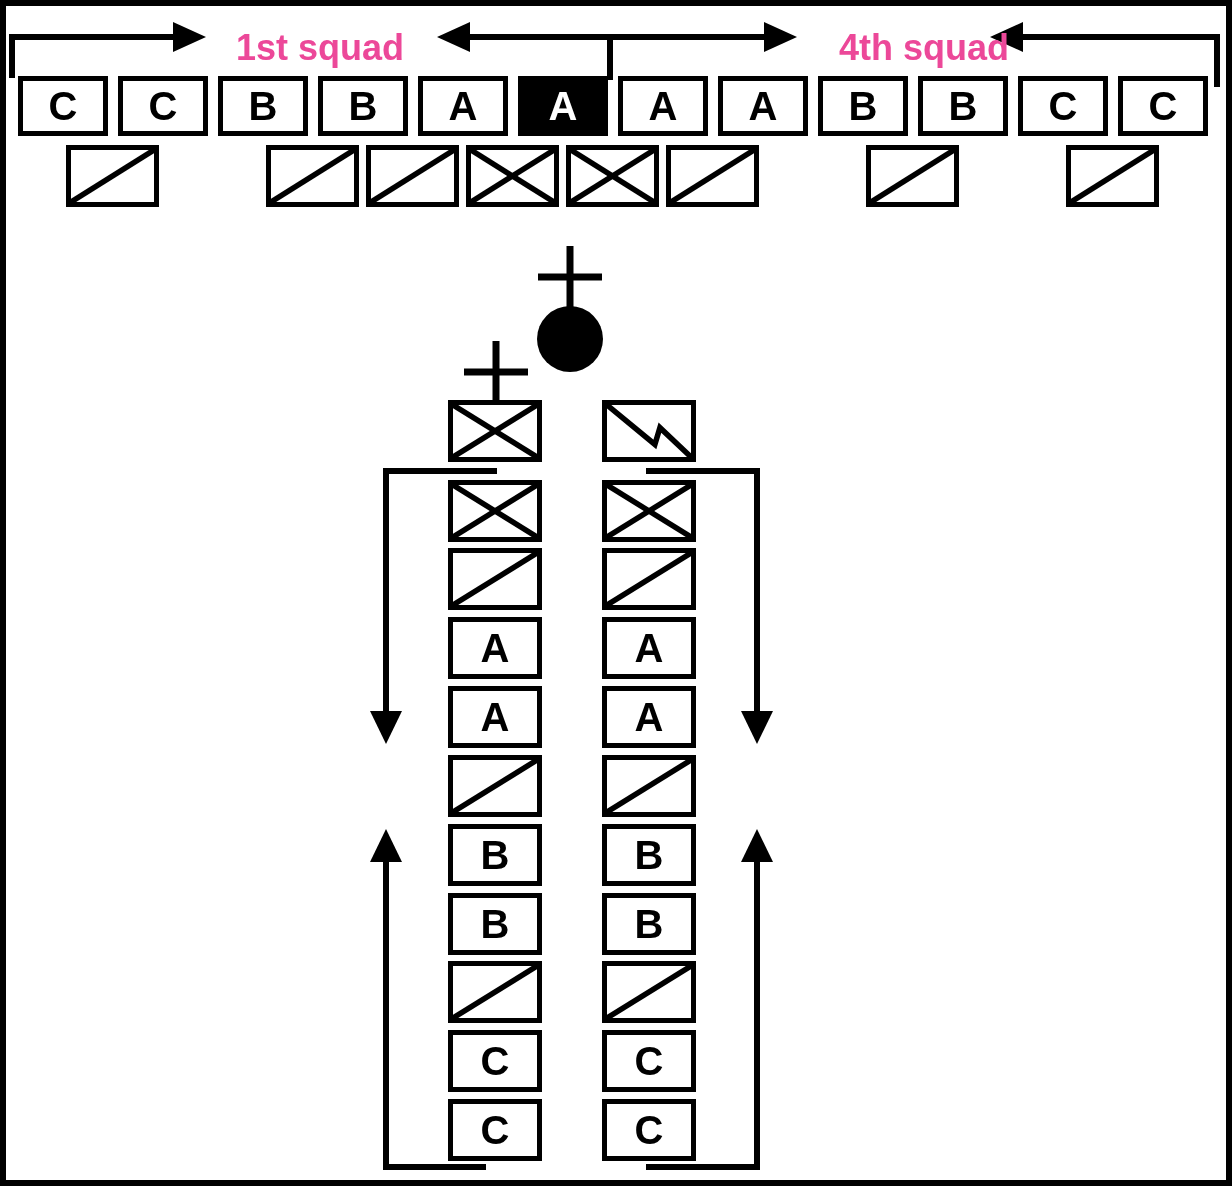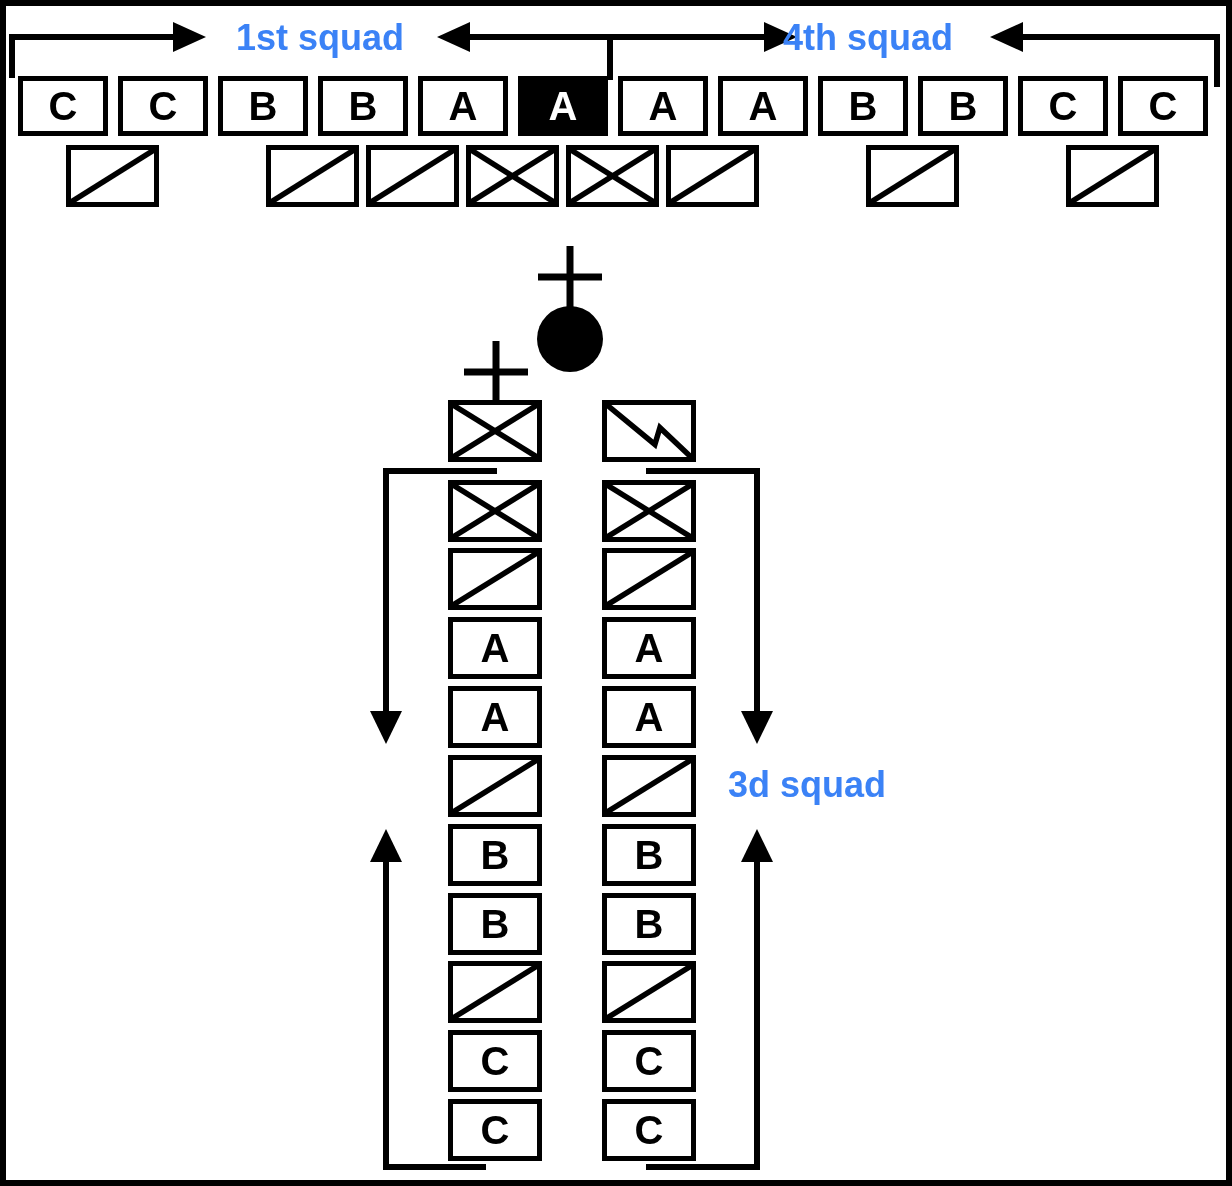--- a/index.html
+++ b/index.html
@@ -11,22 +11,22 @@
     position:absolute; inset:0; border:6px solid #000; box-sizing:border-box;
     pointer-events:none;
   }
   .overlay { position:absolute; left:0; top:0; width:1232px; height:1186px; }
   .overlay path, .overlay line { fill:none; stroke:#000; stroke-width:6; }
   .overlay .thick { stroke-width:7; }
   .overlay polygon { fill:#000; stroke:none; }
   .overlay circle { fill:#000; }
 
   .lbl {
-    position:absolute; font-size:36px; font-weight:bold; color:#3b82f6;
-    text-align:center; white-space:nowrap; height:44px; line-height:44px;
+    position:absolute; font-size:36px; font-weight:bold; color:#ec4899;
+    text-align:center; white-space:nowrap; height:44px; line-height:44px;margin-top:10px;
   }
 
   .u, .t, .c {
     position:absolute; box-sizing:border-box; border:5px solid #000;
     background:#fff; display:flex; align-items:center; justify-content:center;
   }
   .u { top:76px;  width:90px; height:60px; }
   .t { top:145px; width:93px; height:62px; }
   .c { width:94px; height:62px; }
   .u.filled { background:#000; }
@@ -79,21 +79,21 @@
       <path d="M 646 471 L 757 471 L 757 713"></path>
       <polygon points="741,711 773,711 757,744"></polygon>
     </g>
     <g>
       <polygon points="741,862 773,862 757,829"></polygon>
       <path d="M 757 860 L 757 1167 L 646 1167"></path>
     </g>
   </svg>
 
   <div class="lbl" style="left:200px; top:16px; width:240px">1st squad</div>
-  <div class="lbl" style="left:768px; top:16px; width:200px">4th squad</div>
+  <div class="lbl" style="left:824px; top:16px; width:200px">4th squad</div>
 
   <div class="u" style="left:18px">
       <span class="ul">C</span>
     </div>
   <div class="u" style="left:118px">
       <span class="ul">C</span>
     </div>
   <div class="u" style="left:218px">
       <span class="ul">B</span>
     </div>
@@ -161,21 +161,20 @@
       <svg class="symsvg" viewBox="0 0 100 62" preserveAspectRatio="none">
         <line class="sym" x1="0" y1="62" x2="100" y2="0"></line>
       </svg>
     </div>
   <div class="t" style="left:1066px">
       <svg class="symsvg" viewBox="0 0 100 62" preserveAspectRatio="none">
         <line class="sym" x1="0" y1="62" x2="100" y2="0"></line>
       </svg>
     </div>
 
-  <div class="lbl" style="left:719px; top:763px; width:176px">3d squad</div>
 
   <div class="c" style="left:448px; top:400px">
       <svg class="symsvg" viewBox="0 0 100 62" preserveAspectRatio="none">
         <line class="sym" x1="0" y1="0" x2="100" y2="62"></line>
         <line class="sym" x1="0" y1="62" x2="100" y2="0"></line>
       </svg>
     </div>
   <div class="c" style="left:448px; top:480px">
       <svg class="symsvg" viewBox="0 0 100 62" preserveAspectRatio="none">
         <line class="sym" x1="0" y1="0" x2="100" y2="62"></line>

